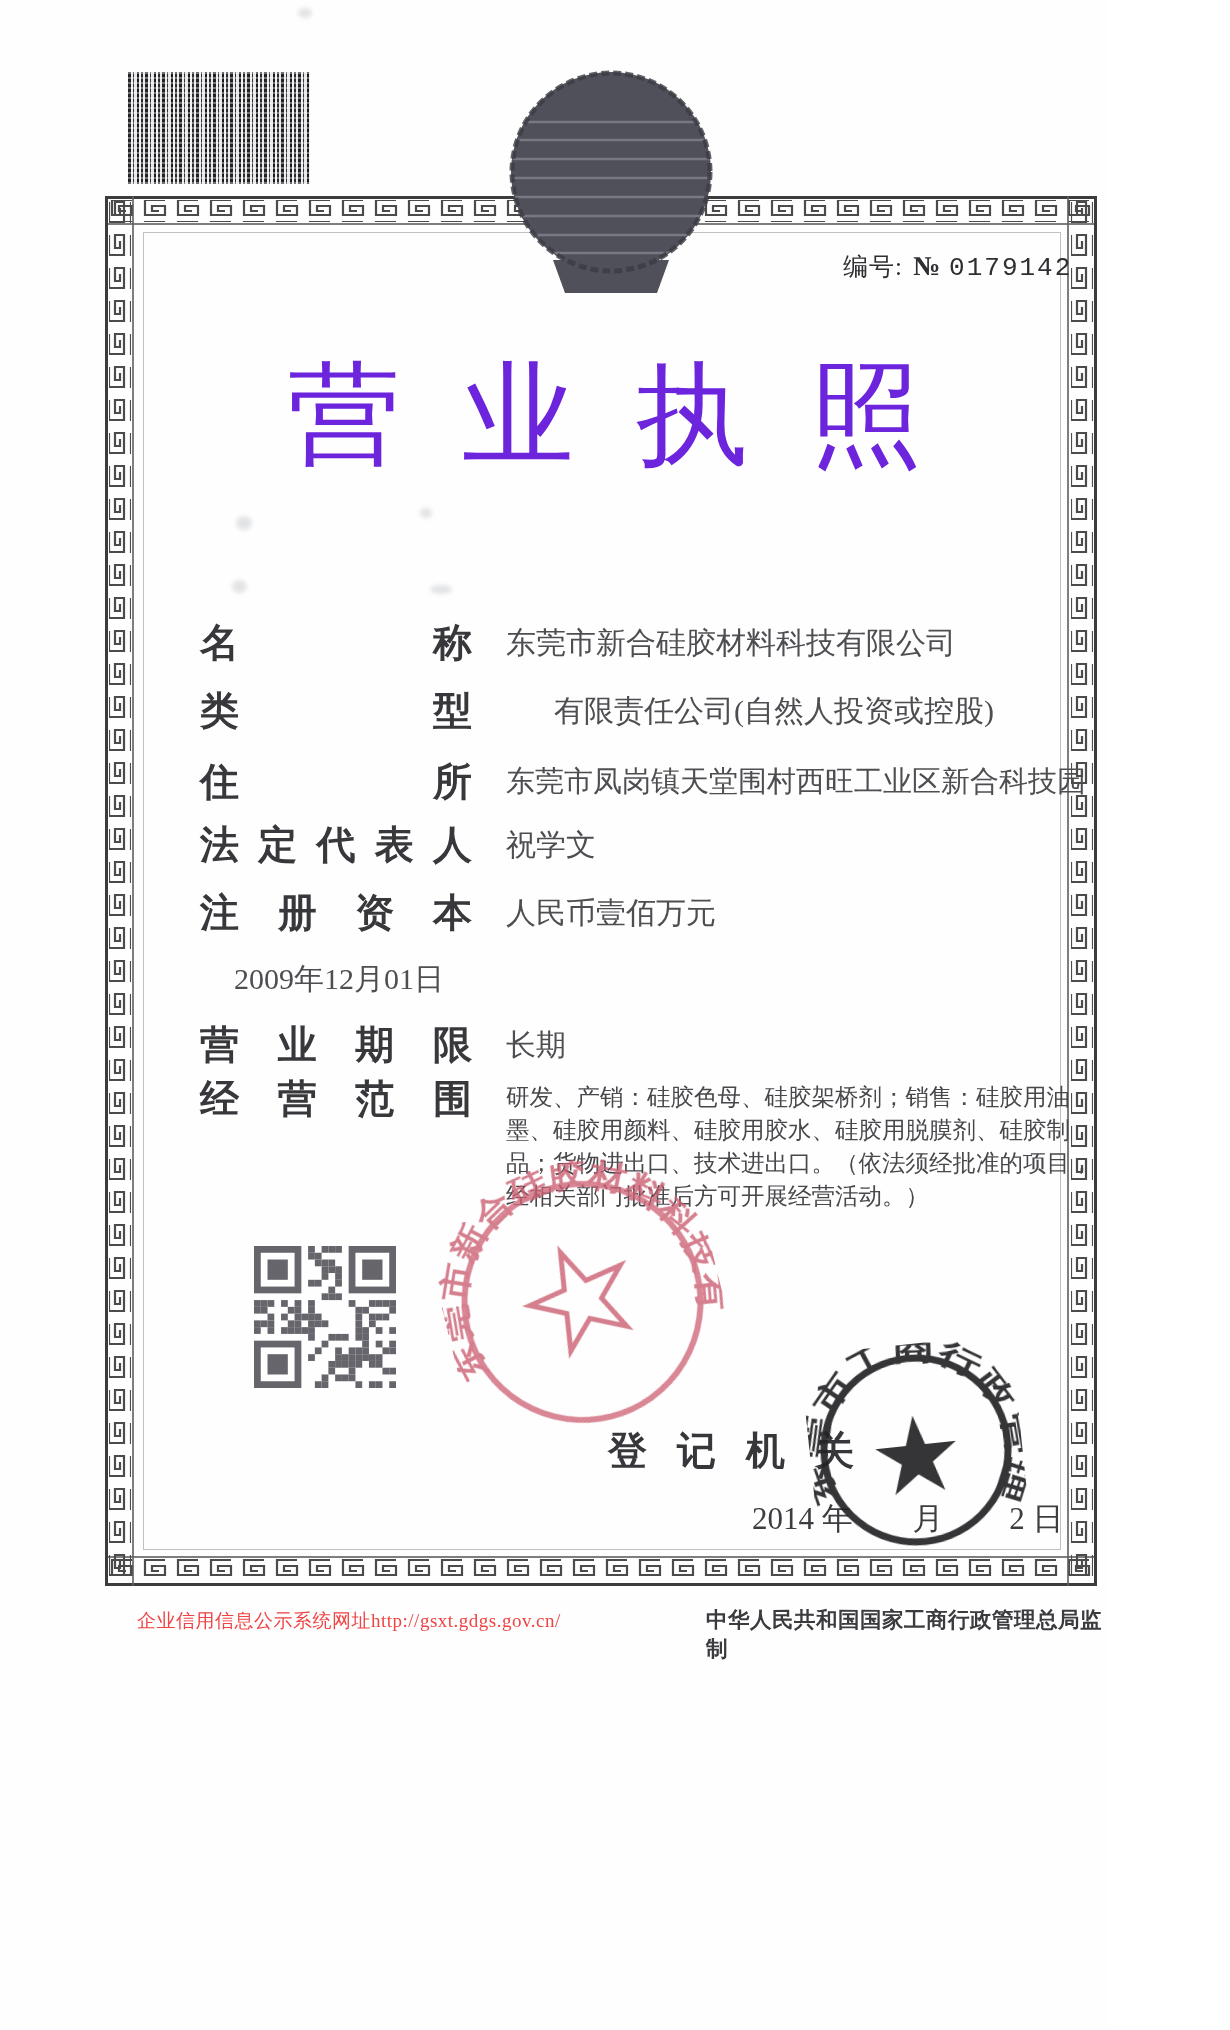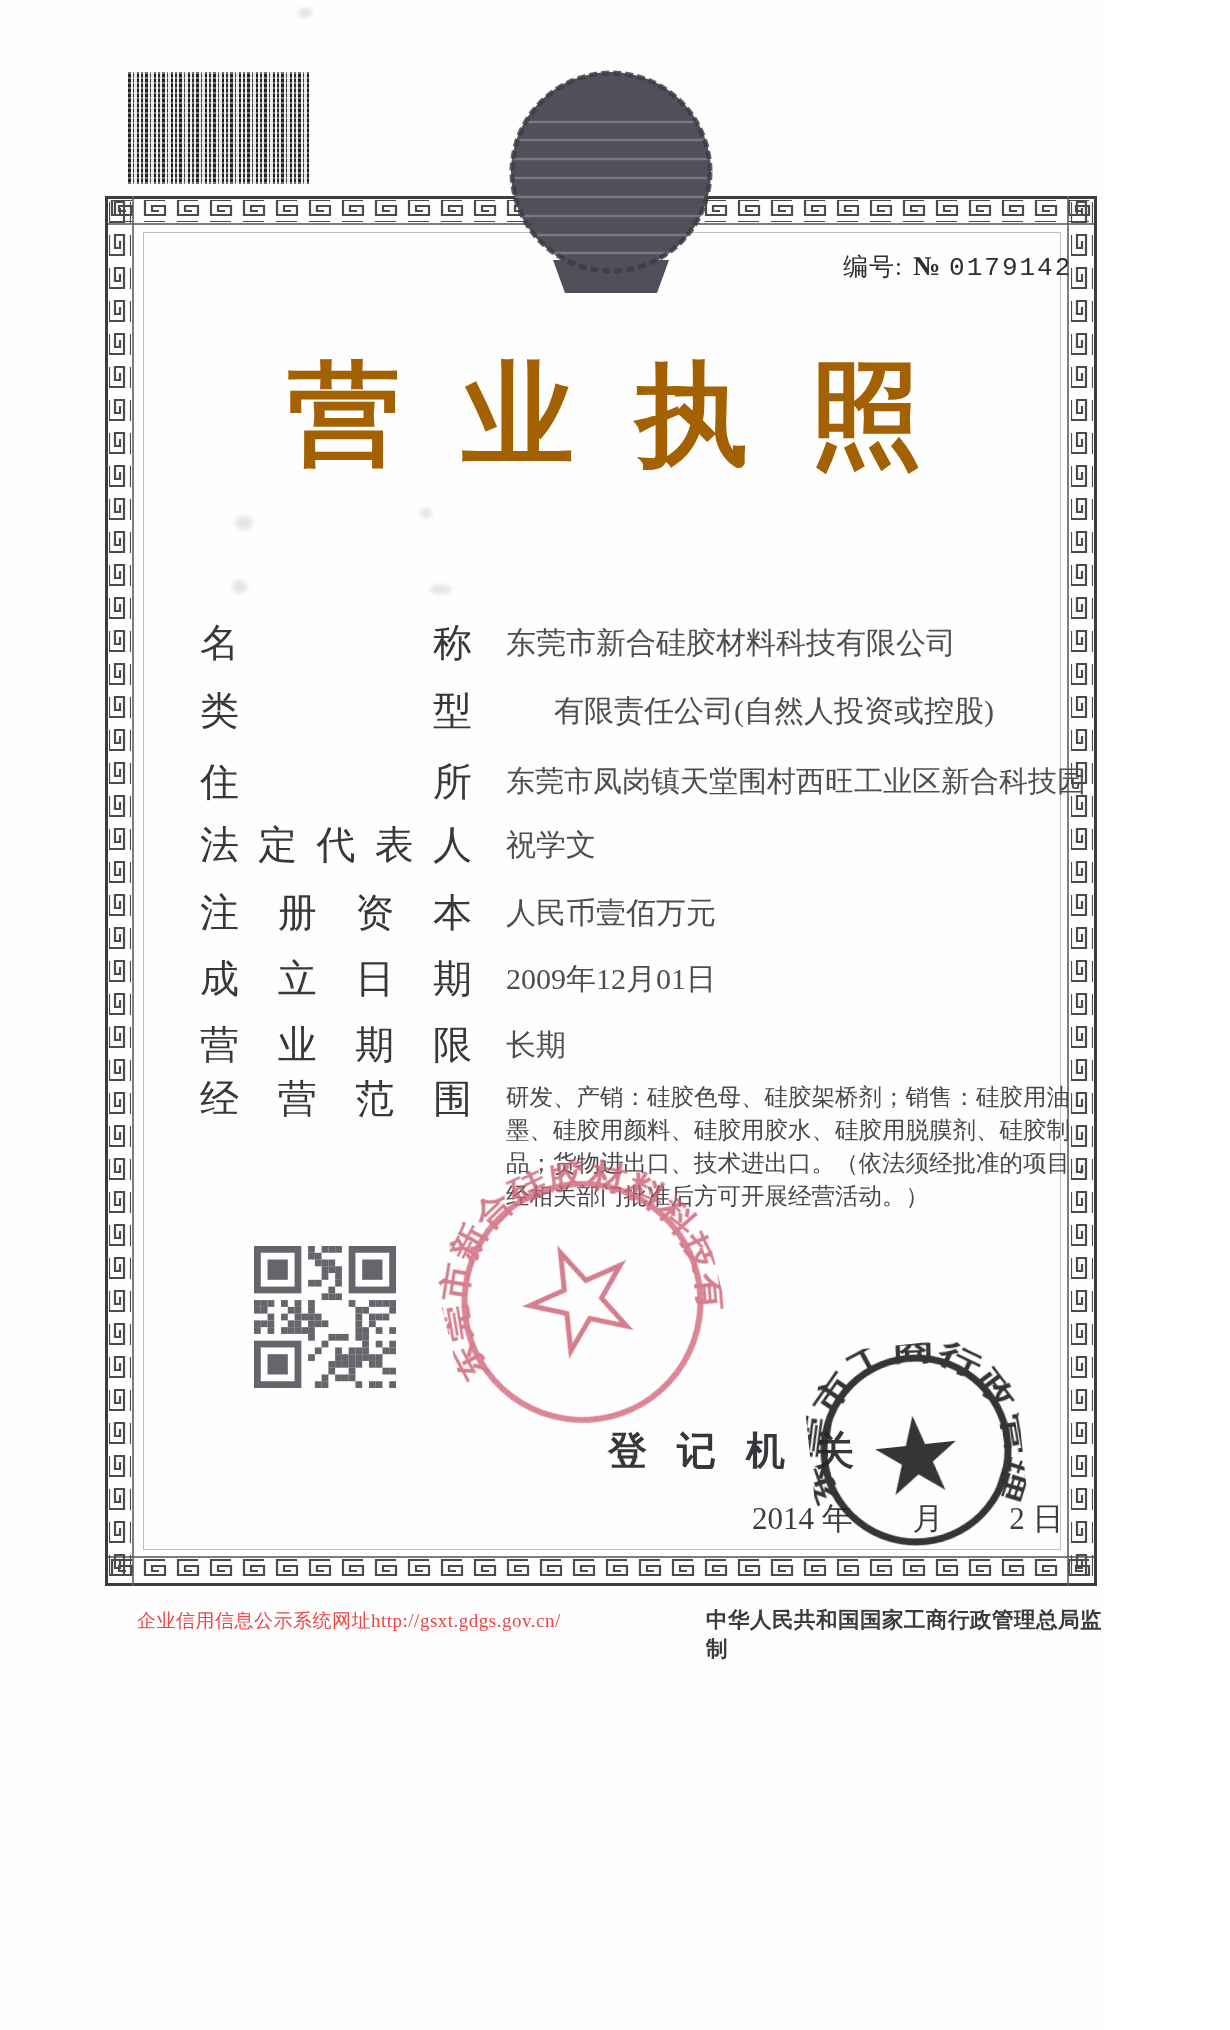--- a/index.html
+++ b/index.html
@@ -22,31 +22,31 @@
   
   .frame-strip{position:absolute;}
   .inner-line{position:absolute;left:143px;top:232px;width:916px;height:1316px;border:1px solid #8e8e8e;opacity:.55;}
   
   .serial{position:absolute;left:843px;top:250px;font-size:25px;color:#2f2f33;letter-spacing:1px;white-space:nowrap;}
   .serial .sym{font-weight:700;font-size:27px;margin:0 8px 0 10px;}
   .serial .num{font-family:"Liberation Mono",monospace;font-size:26px;letter-spacing:2px;}
   
   .doc-title{
     position:absolute;left:288px;top:340px;width:634px;
-    font-size:112px;font-weight:700;color:#a16207;
+    font-size:112px;font-weight:400;color:#6d28d9;
     text-align-last:justify;text-justify:inter-character;
     filter:blur(.3px) contrast(1.05);letter-spacing:0;
   }
   
   .regrow{position:absolute;left:612px;top:534px;white-space:nowrap;}
   .regrow .rlabel{font-size:36px;font-weight:600;color:#3a3a3e;}
   .regrow .rvalue{font-size:37px;color:#3f3f44;margin-left:30px;letter-spacing:1px;}
   
   .frow{position:absolute;left:200px;width:900px;display:flex;align-items:flex-start;}
-  .flabel{width:272px;flex:0 0 272px;font-size:39px;font-weight:400;color:#38383c;
+  .flabel{width:272px;flex:0 0 272px;font-size:39px;font-weight:700;color:#38383c;
           text-align-last:justify;text-justify:inter-character;filter:blur(.2px);}
   .fvalue{margin-left:34px;padding-top:7px;font-size:30px;color:#4e4e52;white-space:nowrap;}
   .fvalue.long{font-size:29px;}
   .fvalue.scope{white-space:normal;width:620px;font-size:23.5px;line-height:33px;padding-top:9px;color:#48484c;}
   
   .qr{position:absolute;left:254px;top:1246px;width:142px;height:142px;opacity:.82;filter:blur(.3px);}
   
   .red-seal{position:absolute;left:444px;top:1162px;width:276px;height:276px;transform:rotate(-14deg);opacity:.8;filter:blur(.3px);}
   
   .registrar{position:absolute;left:608px;top:1424px;font-size:39px;font-weight:600;color:#37373b;letter-spacing:30px;white-space:nowrap;}
@@ -148,21 +148,20 @@
   </div>
   <div class="frow" style="top:818px;">
     <div class="flabel">法定代表人</div>
     <div class="fvalue">祝学文</div>
   </div>
   <div class="frow" style="top:886px;">
     <div class="flabel">注册资本</div>
     <div class="fvalue">人民币壹佰万元</div>
   </div>
   <div class="frow" style="top:952px;">
-    <div class="flabel">成立日期</div>
     <div class="fvalue">2009年12月01日</div>
   </div>
   <div class="frow" style="top:1018px;">
     <div class="flabel">营业期限</div>
     <div class="fvalue">长期</div>
   </div>
   <div class="frow" style="top:1072px;">
     <div class="flabel">经营范围</div>
     <div class="fvalue scope">研发、产销：硅胶色母、硅胶架桥剂；销售：硅胶用油墨、硅胶用颜料、硅胶用胶水、硅胶用脱膜剂、硅胶制品；货物进出口、技术进出口。（依法须经批准的项目，经相关部门批准后方可开展经营活动。）</div>
   </div>

